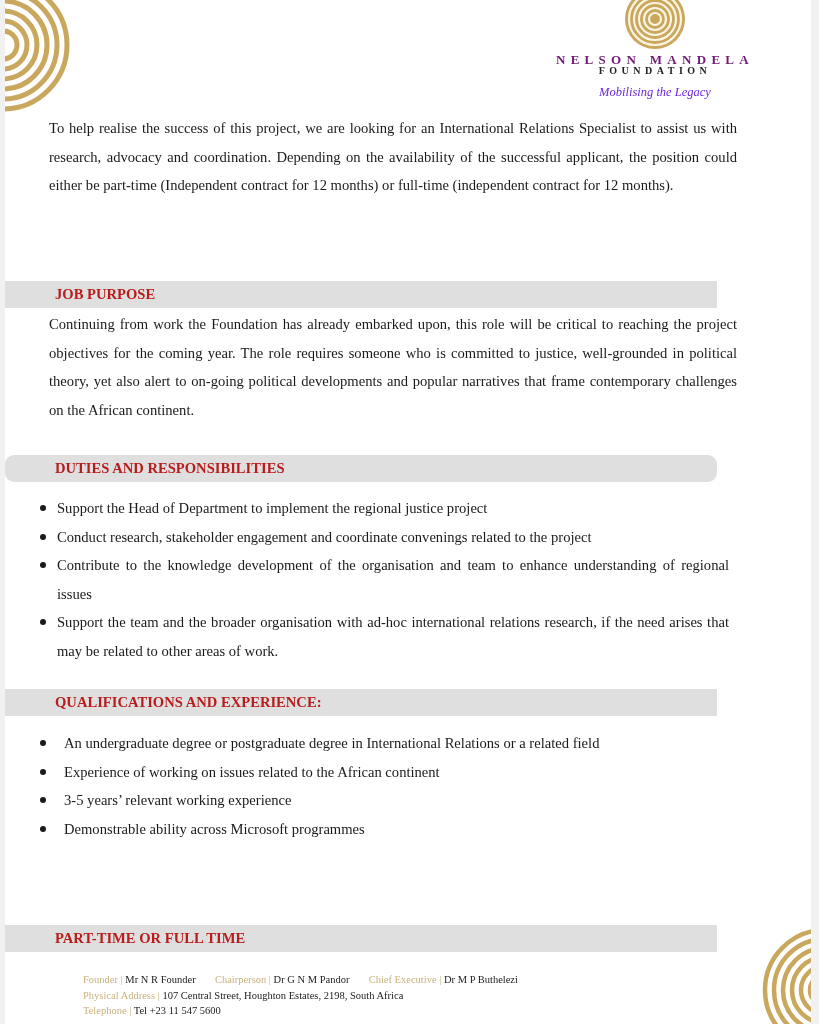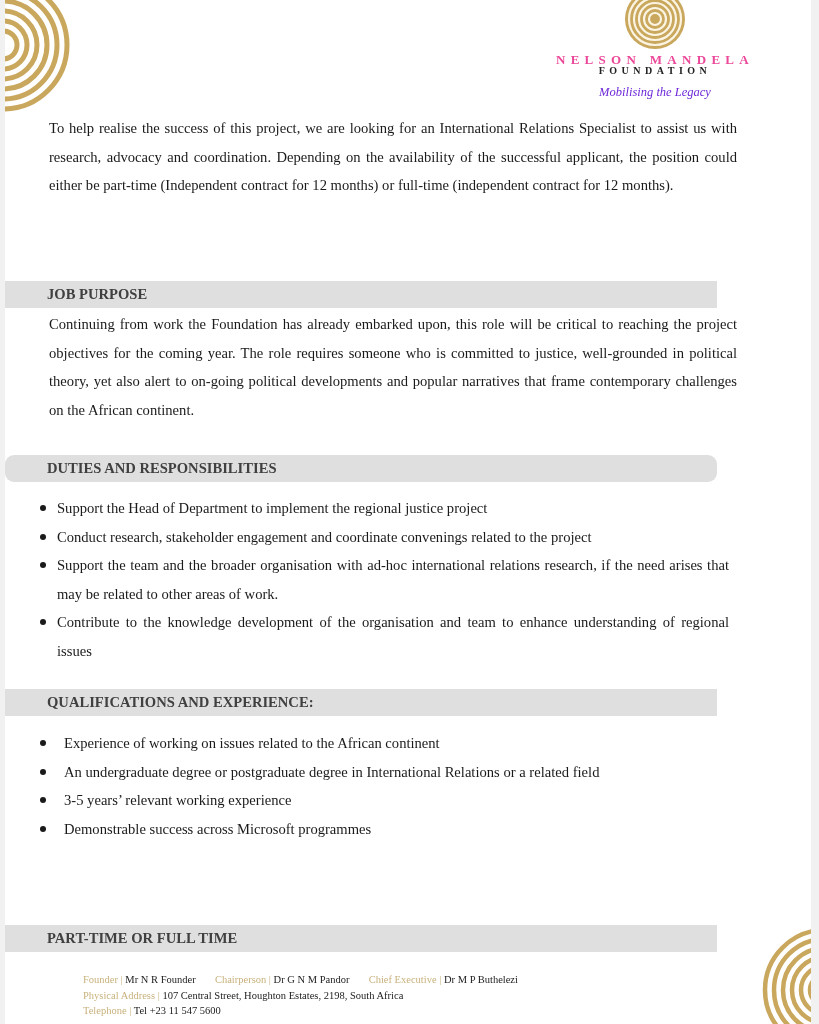--- a/index.html
+++ b/index.html
@@ -13,41 +13,41 @@
     position:absolute; left:5px; top:0; width:806px; height:1024px;
     background:#ffffff; overflow:hidden;
   }
   .spiral-tl { position:absolute; left:-60px; top:-25px; }
   .spiral-br { position:absolute; left:750px; top:925px; }
   .logo { position:absolute; left:530px; top:0; width:240px; height:105px; text-align:center; }
   .logo-spiral { position:absolute; left:85px; top:-12px; }
   .logo-name {
     position:absolute; left:0; top:52px; width:240px;
     font-family:"Liberation Serif", serif; font-size:13px; font-weight:bold;
-    letter-spacing:5.3px; color:#ec4899;
+    letter-spacing:5.3px; color:#701a75;
   }
   .logo-sub {
     position:absolute; left:0; top:65px; width:240px;
     font-family:"Liberation Serif", serif; font-size:10px; font-weight:bold;
     letter-spacing:4.5px; color:#222;
   }
   .logo-tag {
     position:absolute; left:0; top:85px; width:240px;
     font-family:"Liberation Serif", serif; font-style:italic; font-size:12.5px; color:#6d28d9;
   }
   .para {
     position:absolute; left:44px; width:688px;
     font-size:14.6px; line-height:28.5px; text-align:justify;
   }
   .section-bar {
     position:absolute; left:0; width:712px; height:27px; background:#dfdfdf;
   }
   .section-bar span {
-    position:absolute; left:42px; top:5px;
-    font-size:14.6px; font-weight:bold; color:#404040;
+    position:absolute; left:50px; top:5px;
+    font-size:14.6px; font-weight:bold; color:#b91c1c;
   }
   ul.bullets {
     position:absolute; left:26px; width:690px; margin:8px; padding:0; list-style:none;
   }
   ul.bullets li {
     position:relative; padding-left:18px;
     font-size:14.6px; line-height:28.5px; text-align:justify;
   }
   ul.bullets li::before {
     content:""; position:absolute; left:1px; top:11px; width:6px; height:6px; border-radius:50%; background:#1a1a1a;
@@ -100,32 +100,32 @@
     <span>JOB PURPOSE</span>
   </div>
   <p class="para" style="top:310px; margin:0;">Continuing from work the Foundation has already embarked upon, this role will be critical to reaching the project objectives for the coming year. The role requires someone who is committed to justice, well-grounded in political theory, yet also alert to on-going political developments and popular narratives that frame contemporary challenges on the African continent.</p>
 
   <div class="section-bar" style="top:455px;border-radius:9px;">
     <span>DUTIES AND RESPONSIBILITIES</span>
   </div>
   <ul class="bullets" style="top:486px;">
     <li>Support the Head of Department to implement the regional justice project</li>
     <li>Conduct research, stakeholder engagement and coordinate convenings related to the project</li>
+    <li>Contribute to the knowledge development of the organisation and team to enhance understanding of regional issues</li>
     <li>Support the team and the broader organisation with ad-hoc international relations research, if the need arises that may be related to other areas of work.</li>
-    <li>Contribute to the knowledge development of the organisation and team to enhance understanding of regional issues</li>
   </ul>
 
   <div class="section-bar" style="top:689px;">
     <span>QUALIFICATIONS AND EXPERIENCE:</span>
   </div>
   <ul class="bullets q" style="top:721px;">
+    <li>An undergraduate degree or postgraduate degree in International Relations or a related field</li>
     <li>Experience of working on issues related to the African continent</li>
-    <li>An undergraduate degree or postgraduate degree in International Relations or a related field</li>
     <li>3-5 years’ relevant working experience</li>
-    <li>Demonstrable success across Microsoft programmes</li>
+    <li>Demonstrable ability across Microsoft programmes</li>
   </ul>
 
   <div class="section-bar" style="top:925px;">
     <span>PART-TIME OR FULL TIME</span>
   </div>
 
   <div class="footer">
     <div>
       <span class="lbl">Founder |</span>
       <span>Mr N R Founder</span>

